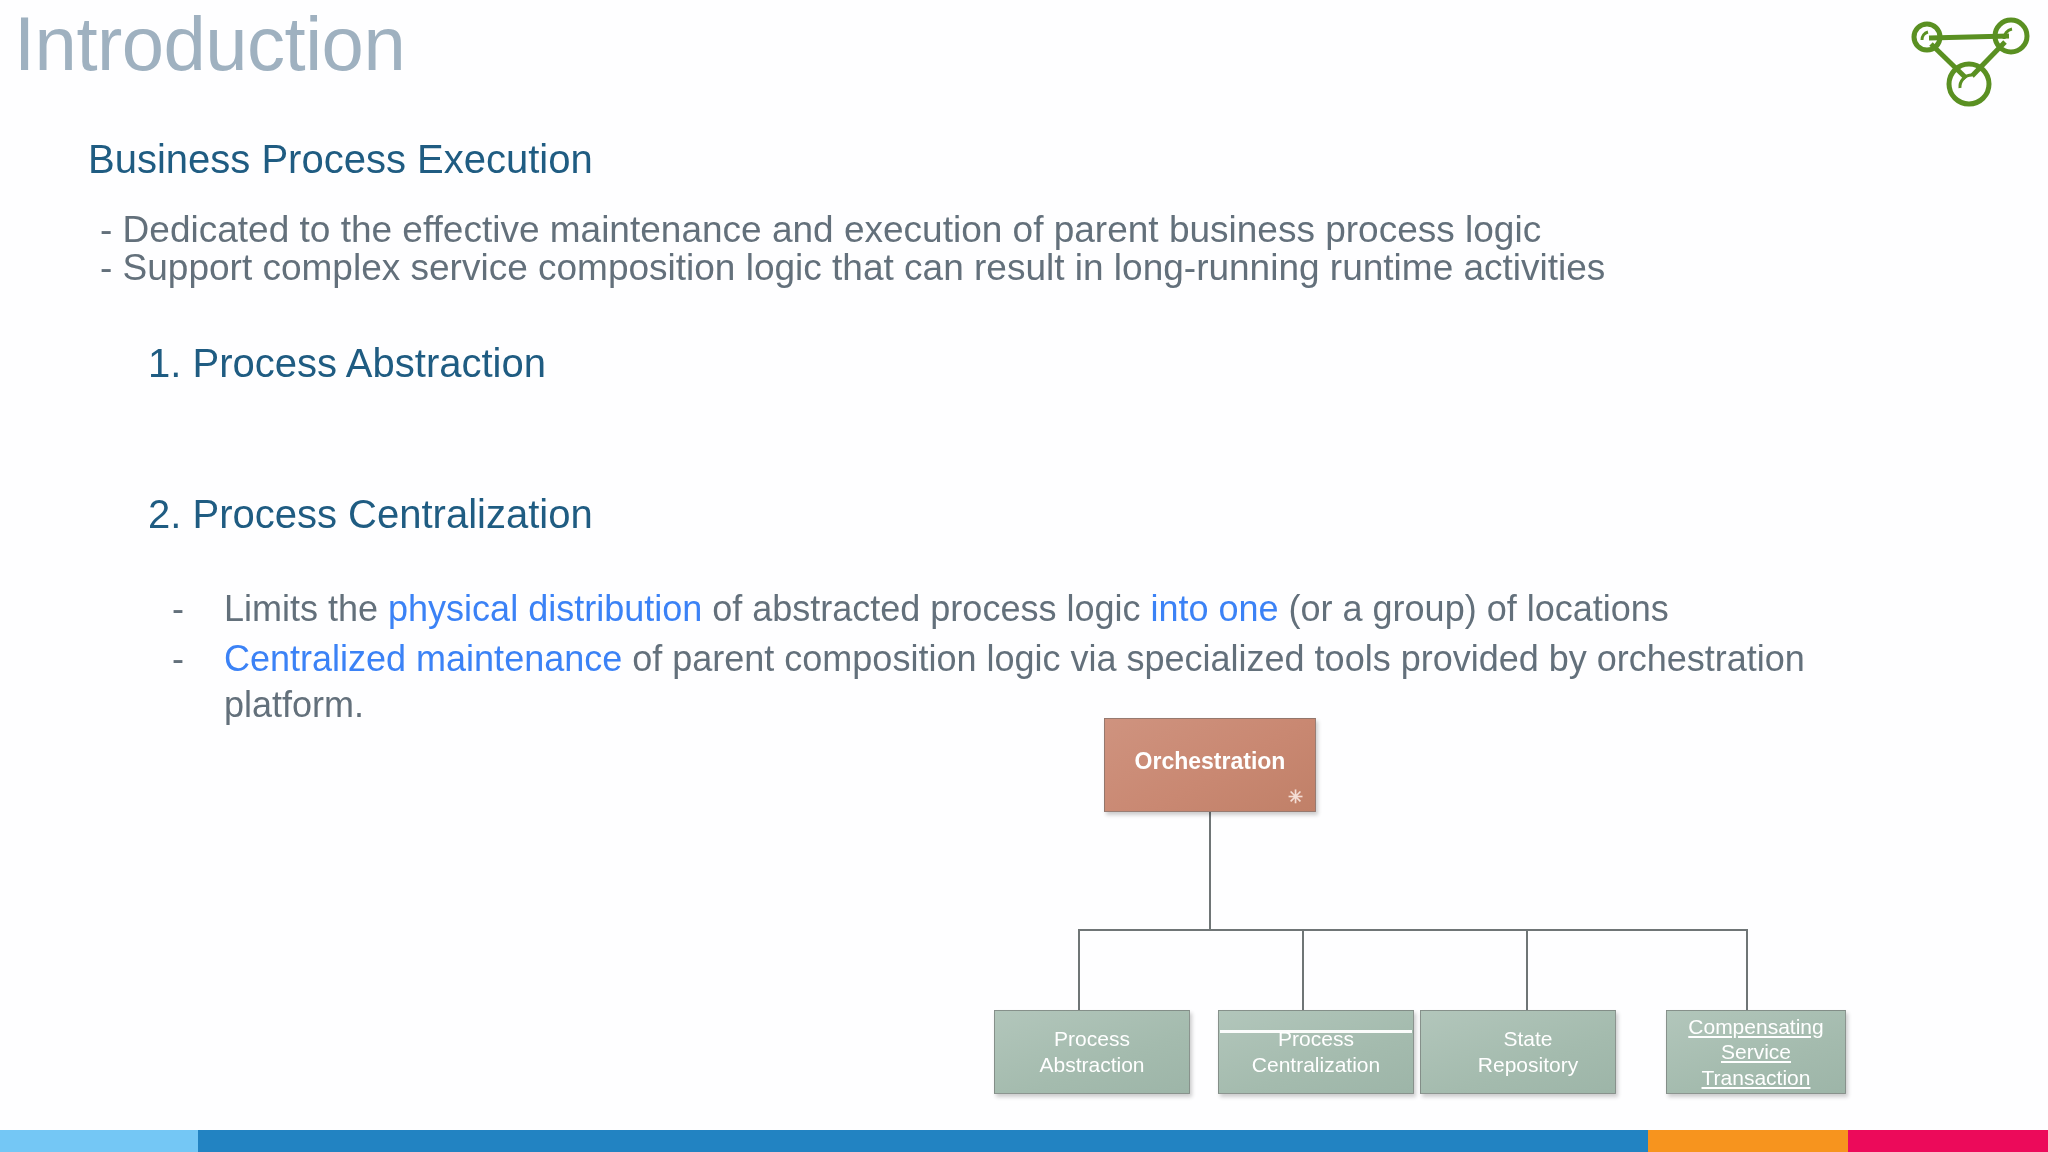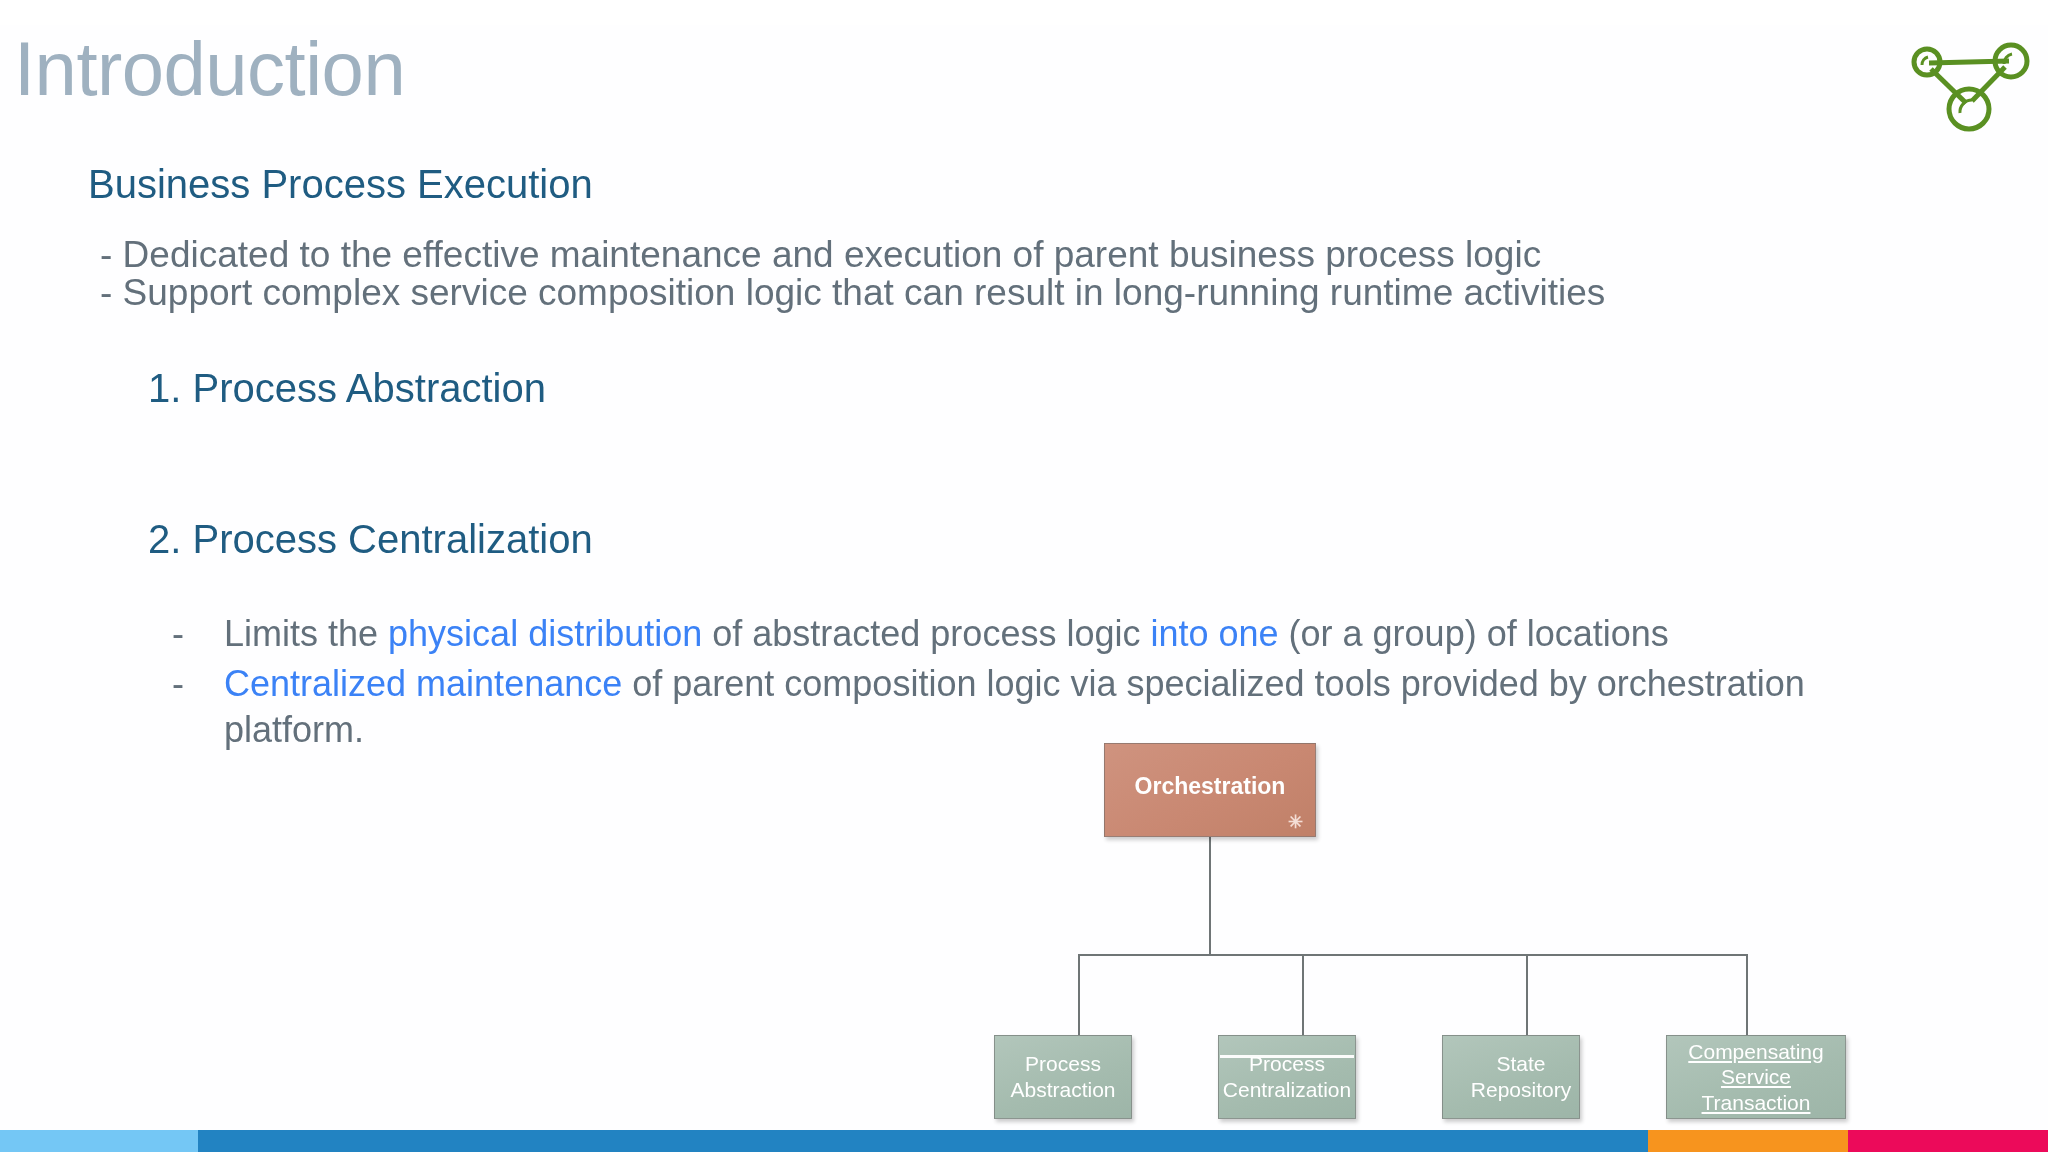--- a/index.html
+++ b/index.html
@@ -12,21 +12,20 @@
     background: #ffffff;
     font-family: "Liberation Sans", sans-serif;
     overflow: hidden;
     position: relative;
   }
 
   .slide {
     position: absolute;
     inset: 0;
     background: #fefeff;
-    margin-top: 25px;
   }
 
   
   .slide-title {
     position: absolute;
     left: 14px;
     top: 6px;
     font-size: 76px;
     line-height: 1.0;
     font-weight: 400;
@@ -151,27 +150,27 @@
     position: absolute;
     right: 12px;
     bottom: 5px;
     font-size: 18px;
     color: #f4ded6;
     line-height: 1;
   }
 
   .node-leaf {
     top: 292px;
-    width: 138px;
+    width: 196px;
     height: 84px;
     background: linear-gradient(160deg, #b2c6bb 0%, #a4bbae 60%, #9db5a8 100%);
   }
   .leaf-1 { left: 14px; }
   .leaf-2 { left: 238px; }
-  .leaf-3 { left: 462px; padding-left: 20px; }
+  .leaf-3 { left: 440px; padding-left: 20px; }
   .leaf-4 { left: 686px; width: 180px; text-decoration: underline; }
 
   .leaf-accent-line {
     position: absolute;
     left: 1px;
     right: 1px;
     top: 19px;
     height: 3px;
     background: #ffffff;
     opacity: 0.95;

